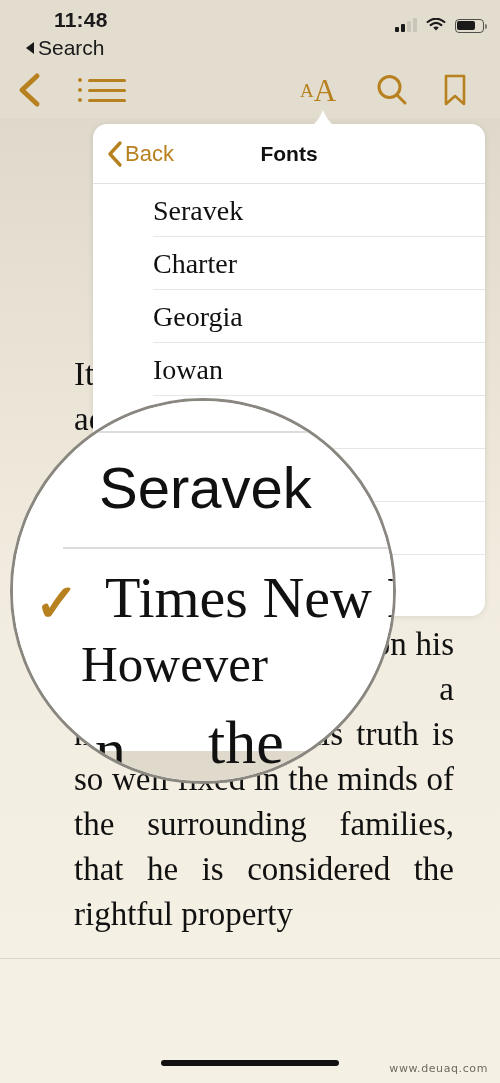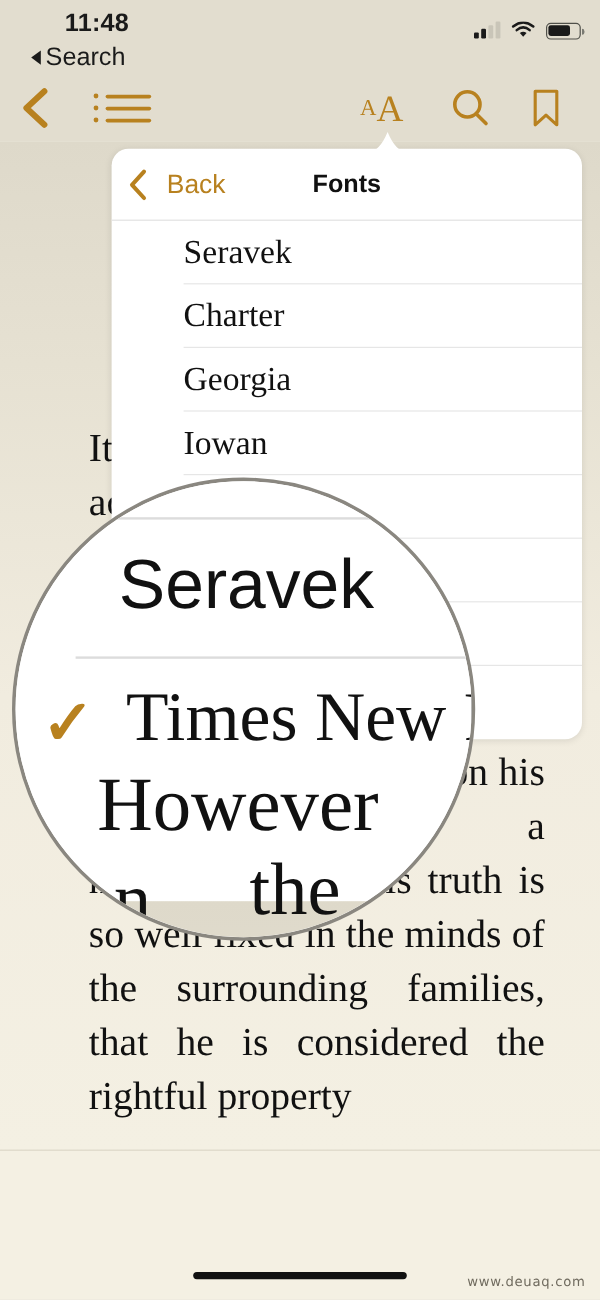--- a/index.html
+++ b/index.html
@@ -116,21 +116,21 @@
     position:absolute; left:306px; top:108px; width:34px; height:18px;
     z-index:31;
   }
   .pop-arrow svg{ display:block; }
   .pop-header{
     position:relative; height:60px;
     border-bottom:1px solid #e2e2e2;
     display:flex; align-items:center;
   }
   .pop-back{
-    position:absolute; left:14px; display:flex; align-items:center; gap:16px;
+    position:absolute; left:14px; display:flex; align-items:center; gap:2px;
     color:#b8811f; font-size:22px;
   }
   .pop-title{
     position:absolute; left:0; right:0; text-align:center;
     font-size:21px; font-weight:bold; color:#111;
   }
   .font-list{ position:relative; }
   .font-row{
     position:relative; height:53px; display:flex; align-items:center;
     padding-left:60px;
@@ -184,21 +184,21 @@
     font-family:"Liberation Serif", serif;
     font-size:58px; color:#111; line-height:1; white-space:nowrap;
   }
   .mag-check{
     position:absolute; left:22px; top:176px;
     color:#b8811f; font-size:52px; font-weight:bold; line-height:1;
   }
   .mag-however{
     position:absolute; left:68px; top:238px;
     font-family:"Liberation Serif", serif;
-    font-size:64px; color:#111; line-height:1; white-space:nowrap;
+    font-size:51px; color:#111; line-height:1; white-space:nowrap;
   }
   .mag-n{
     position:absolute; left:82px; top:318px;
     font-family:"Liberation Serif", serif;
     font-size:62px; color:#111; line-height:1;
   }
   .mag-the{
     position:absolute; left:195px; top:310px;
     font-family:"Liberation Serif", serif;
     font-size:62px; color:#111; line-height:1;

